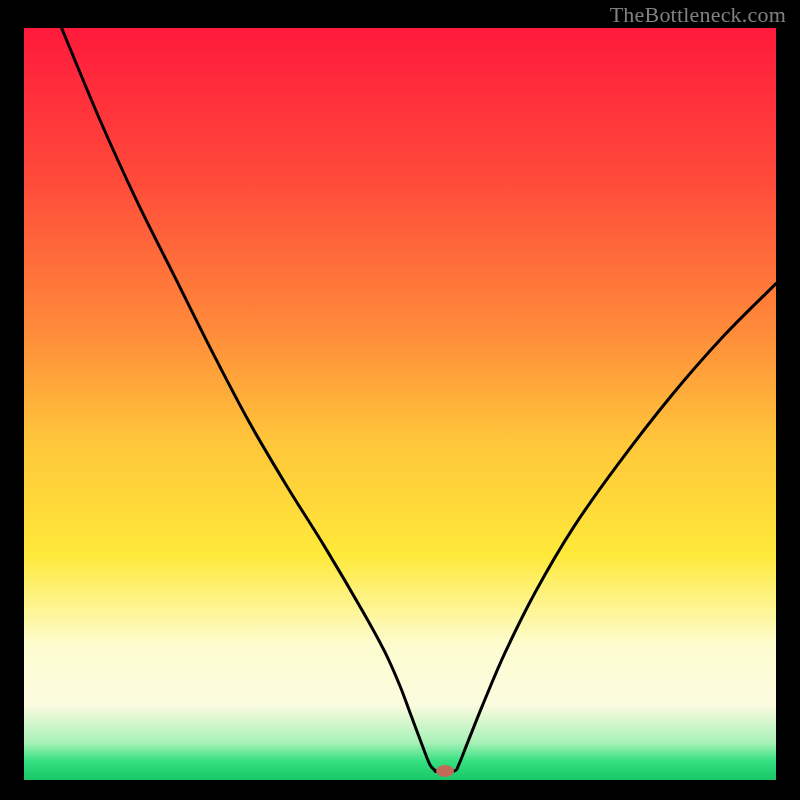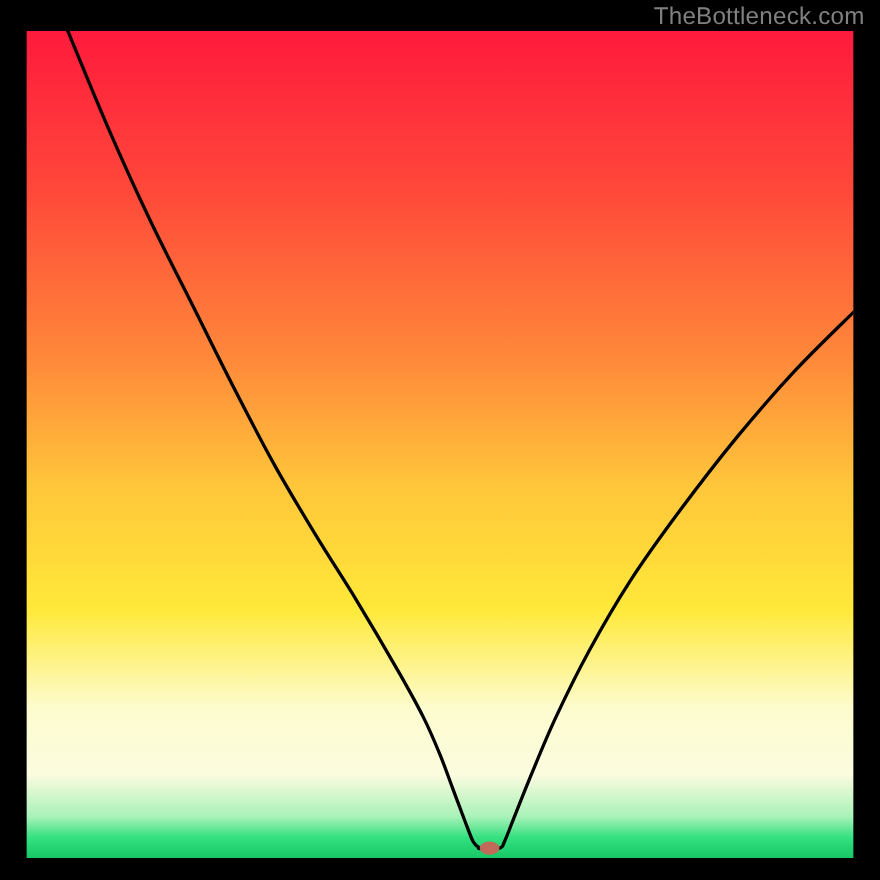--- a/index.html
+++ b/index.html
@@ -11,20 +11,21 @@
     overflow: hidden;
     font-family: Arial, Helvetica, sans-serif;
   }
   .frame {
     position: absolute;
     left: 0;
     top: 0;
     width: 800px;
     height: 800px;
     background: #000;
+    font-family: Liberation Serif, serif;
   }
   .watermark {
     position: absolute;
     top: 2px;
     right: 14px;
     color: #808080;
     font-size: 22px;
     font-weight: 500;
     letter-spacing: 0.2px;
   }

